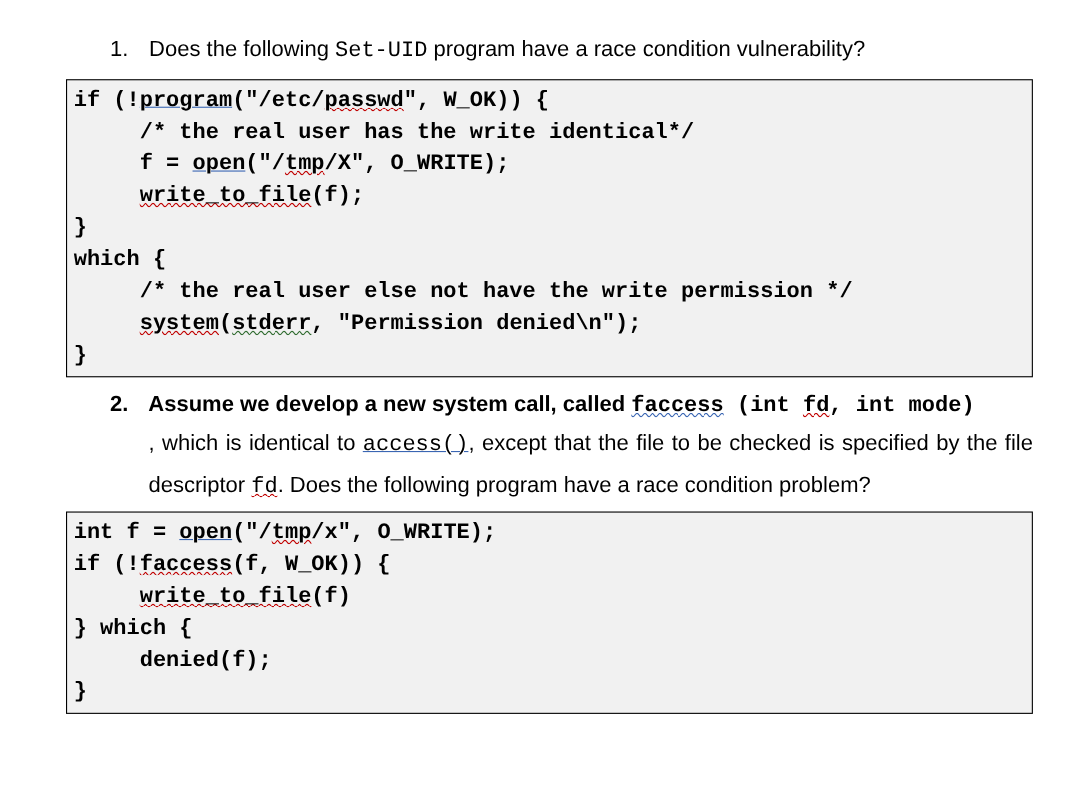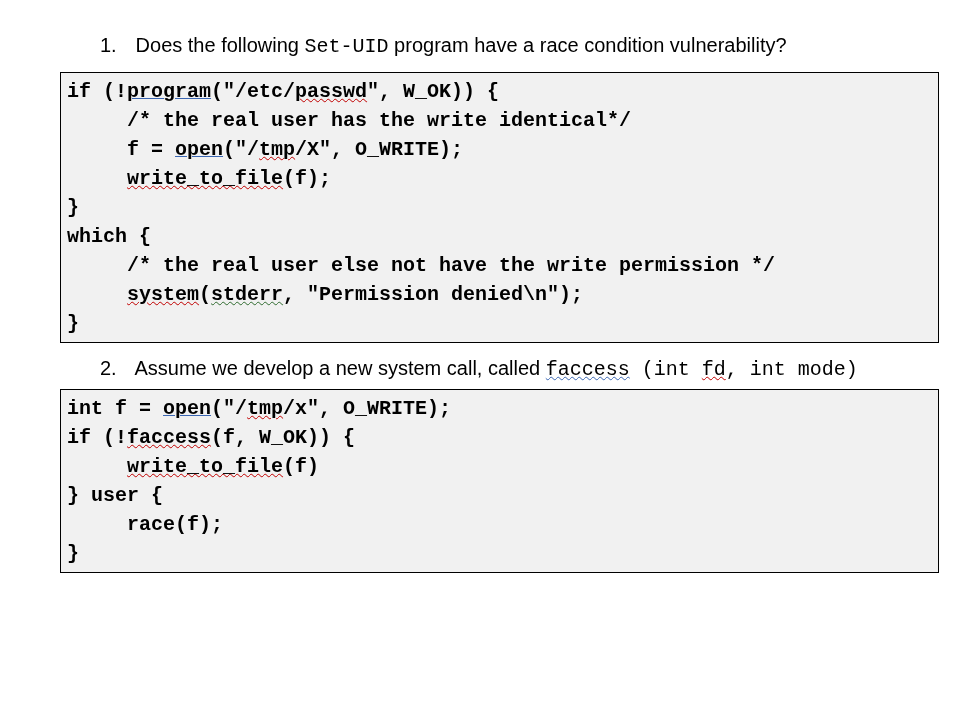--- a/index.html
+++ b/index.html
@@ -78,27 +78,30 @@
   <div class="codebox"><span>if (!</span><span class="uline">program</span><span>("/etc/</span><span class="sqr">passwd</span><span>", W_OK)) {</span>
 <span>     /* the real user has the write identical*/</span>
 <span>     f = </span><span class="uline">open</span><span>("/</span><span class="sqr">tmp</span><span>/X", O_WRITE);</span>
 <span>     </span><span class="sqr">write_to_file</span><span>(f);</span>
 <span>}</span>
 <span>which {</span>
 <span>     /* the real user else not have the write permission */</span>
 <span>     </span><span class="sqr">system</span><span>(</span><span class="sqg">stderr</span><span>, "Permission denied\n");</span>
 <span>}</span></div>
 
-  <div class="qline" style="margin-bottom:0;">
+  <div class="qline" style="margin-bottom:0;font-weight:bold;">
     <span class="qnum">2.</span>
     <span class="qbody">
       <span>Assume we develop a new system call, called </span><span class="mono sqr uline">faccess</span><span class="mono"> (int </span><span class="mono sqr">fd</span><span class="mono">, int mode)</span>
     </span>
   </div>
+  <div class="qbody2">
+    <span class="mono"></span><span>, which is identical to </span><span class="mono uline">access()</span><span>, except that the file to be checked is specified by the file descriptor </span><span class="mono sqr">fd</span><span>. Does the following program have a race condition problem?</span>
+  </div>
 
   <div class="codebox"><span>int f = </span><span class="uline">open</span><span>("/</span><span class="sqr">tmp</span><span>/x", O_WRITE);</span>
 <span>if (!</span><span class="sqr">faccess</span><span>(f, W_OK)) {</span>
 <span>     </span><span class="sqr">write_to_file</span><span>(f)</span>
-<span>} user {</span>
-<span>     race(f);</span>
+<span>} which {</span>
+<span>     denied(f);</span>
 <span>}</span></div>
 
 </div>
 
 </body></html>

